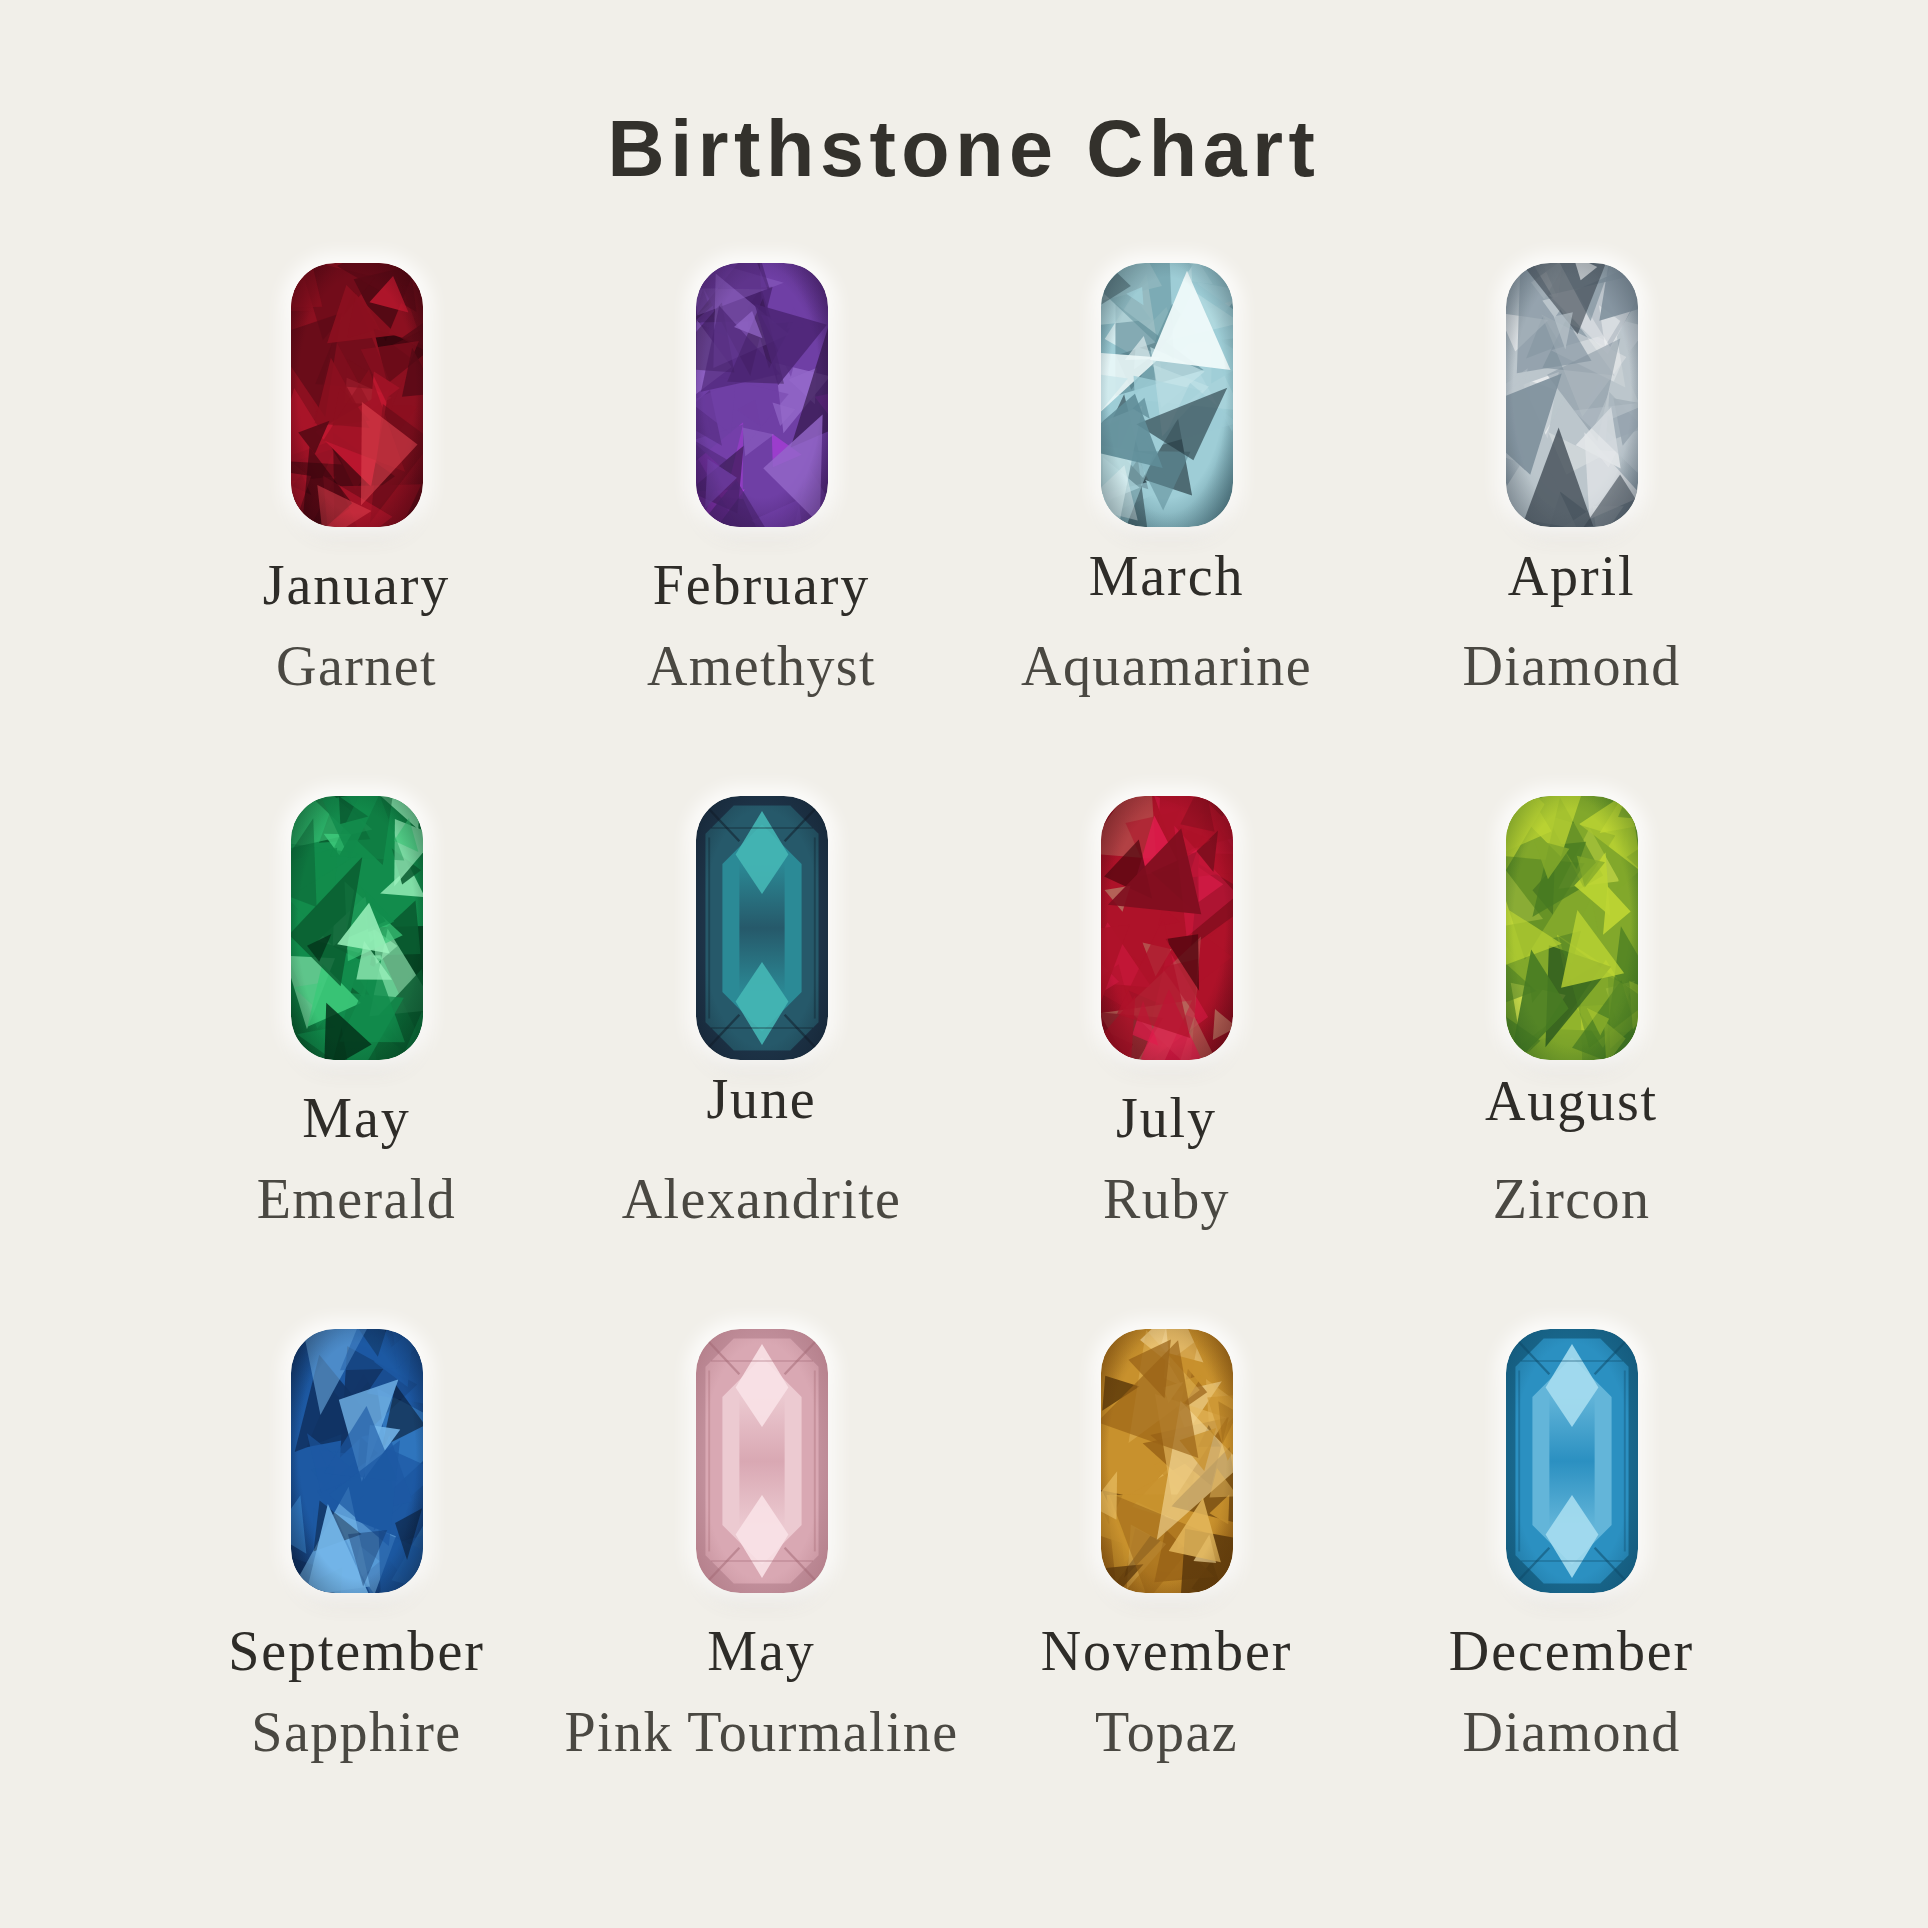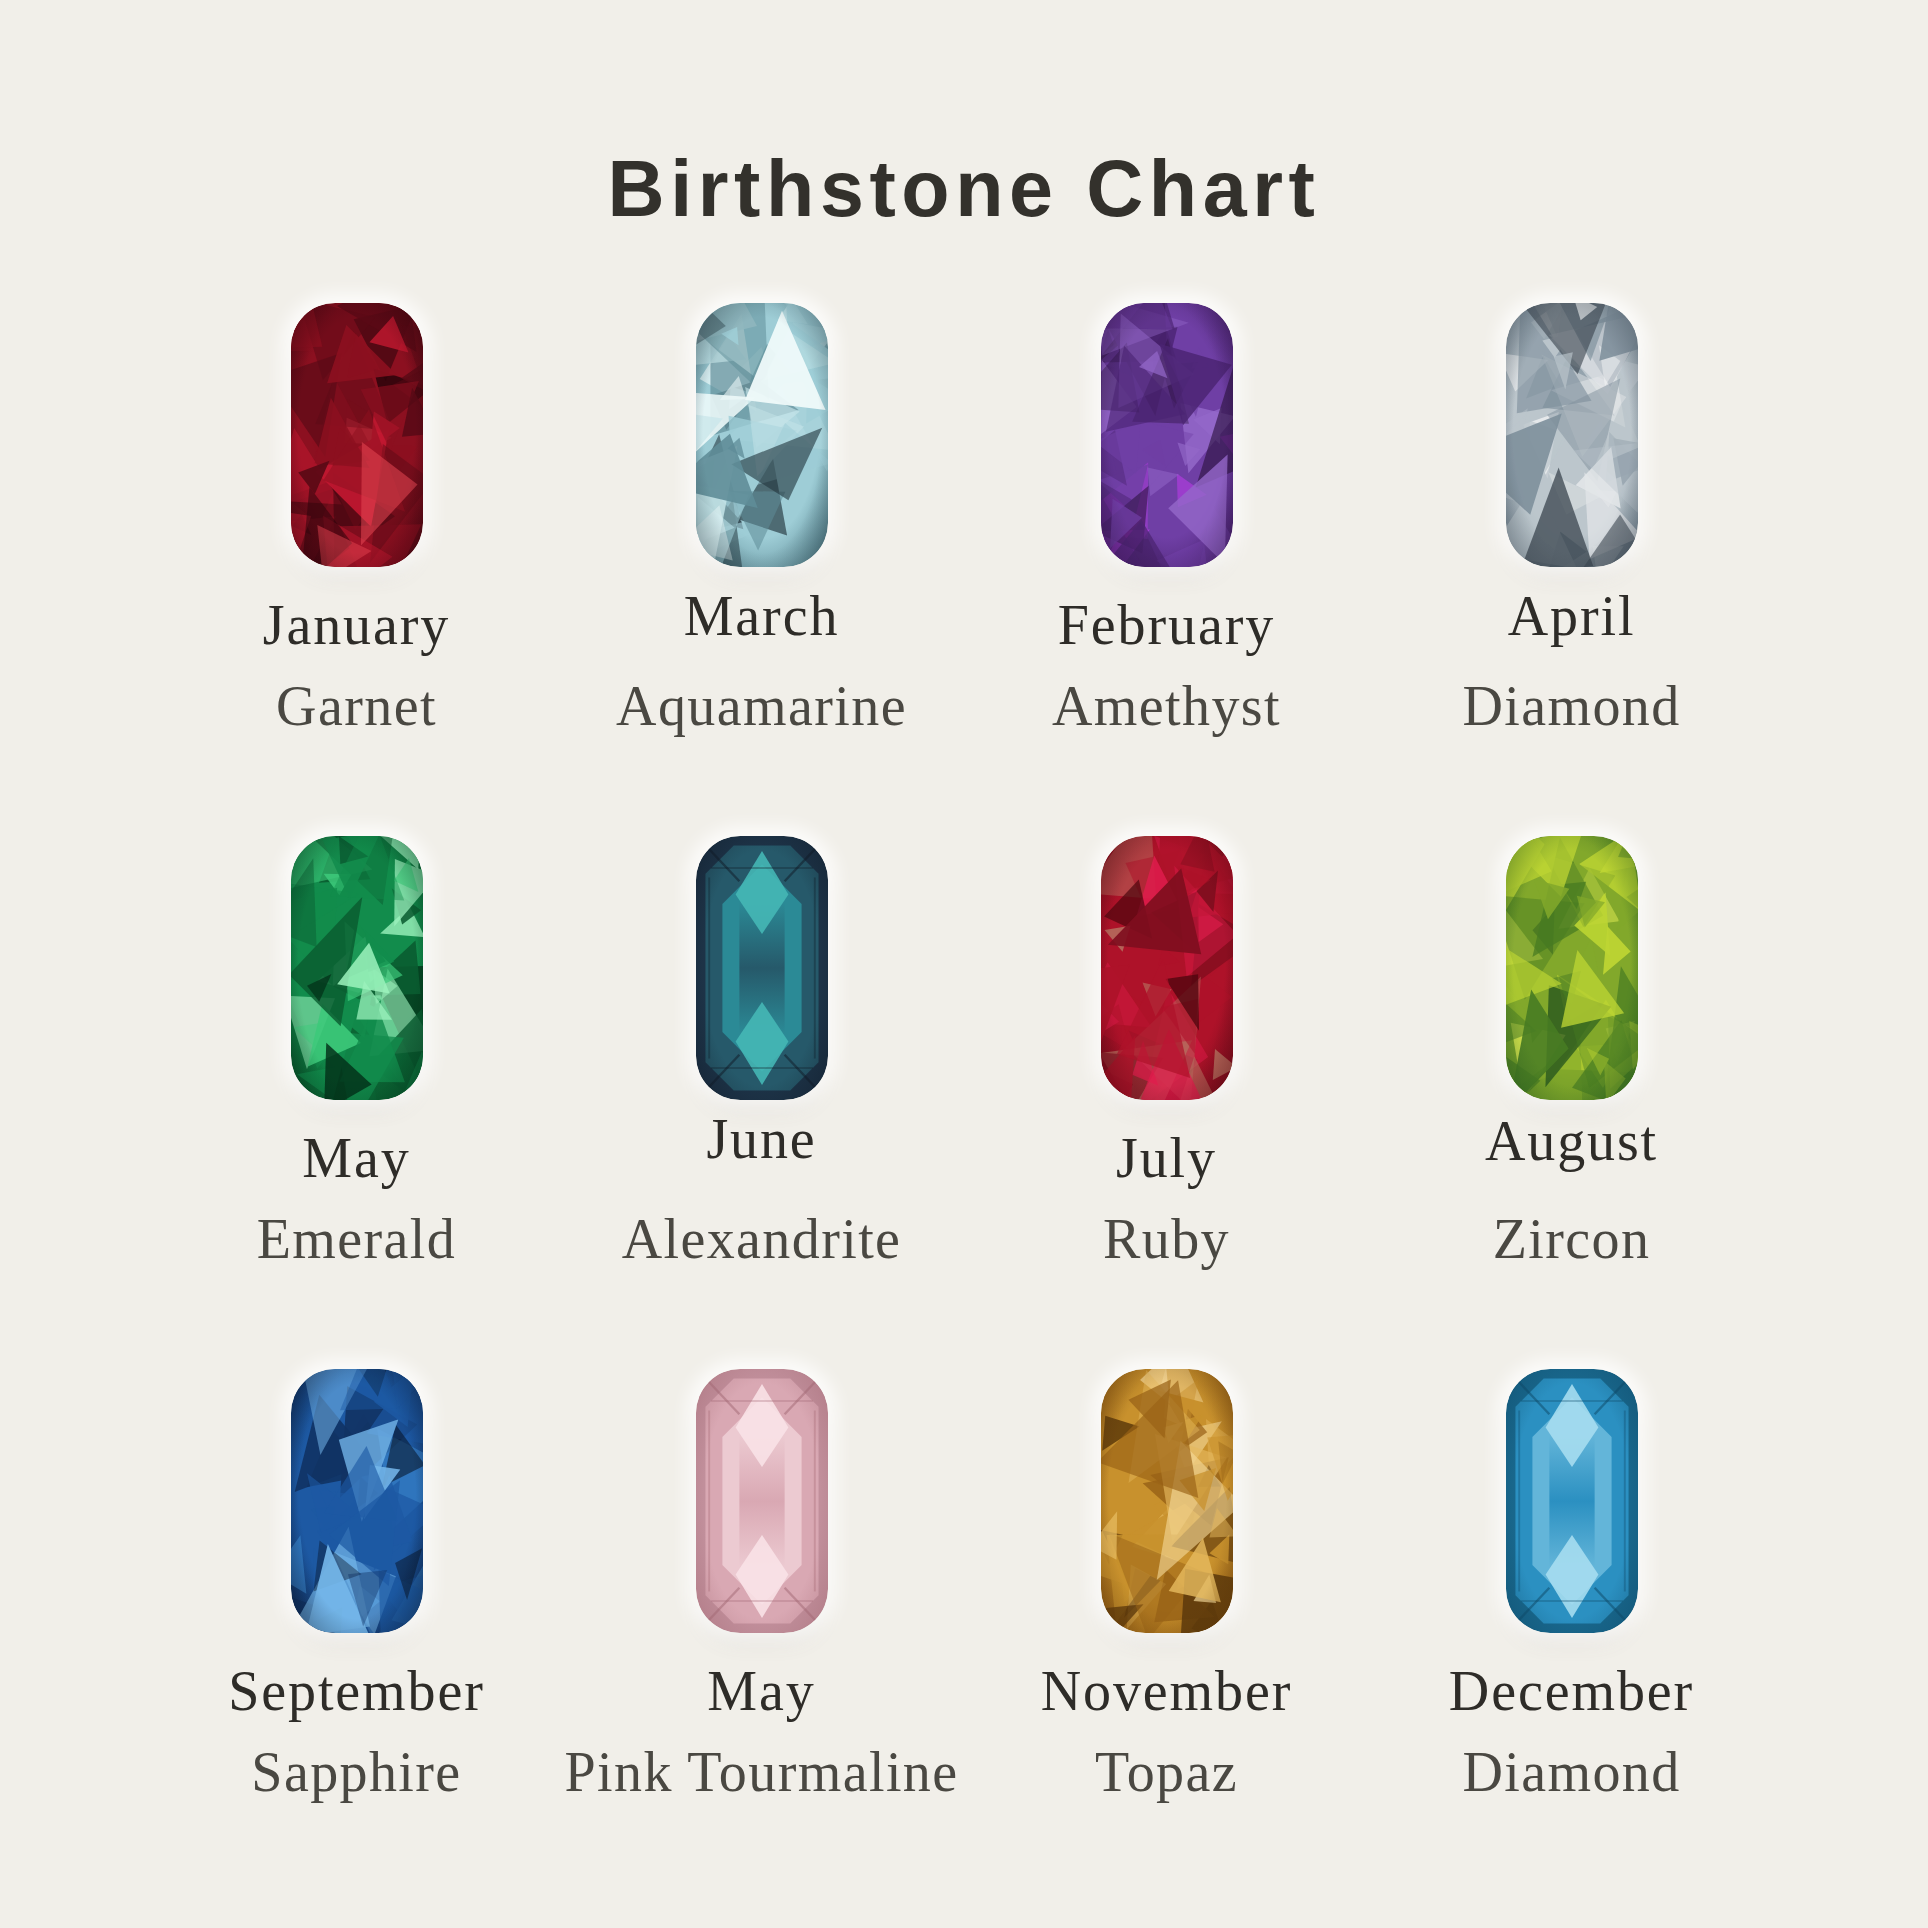--- a/index.html
+++ b/index.html
@@ -1,21 +1,21 @@
 <!DOCTYPE html>
 <html style="font-size:15px"><head>
 <meta charset="utf-8">
 <style>
   html,body{margin:0;padding:0;}
   body{
     width:1928px;height:1928px;overflow:hidden;
     background:var(--bg,#f1efe9);
     font-family:"Liberation Serif", serif;
   }
-  .page{width:1928px;height:1844px;position:relative;margin-top:40px;}
+  .page{width:1928px;height:1844px;position:relative;}
   .header{text-align:center;}
   .title{
     margin:0;padding-top:109px;
     font-family:"Liberation Sans", sans-serif;
     font-weight:700;font-size:79px;line-height:1;
     letter-spacing:5.6px;color:var(--title,#33312c);
   }
   .subtitle{
     margin:0;margin-top:24.5px;
     font-family:"Liberation Serif", serif;
@@ -134,20 +134,96 @@
           </svg>
         </div>
       <div class="month">January</div>
       <div class="stone">Garnet</div>
     </figure>
 
     <figure class="cell">
       <div class="gem">
           <svg width="132" height="264" viewBox="0 0 140 280">
             <defs>
+              <clipPath id="cp1">
+                <rect x="0" y="0" width="140" height="280" rx="47"></rect>
+              </clipPath>
+              <radialGradient id="bg1" cx="0.5" cy="0.45" r="0.8">
+                <stop offset="0" stop-color="#6f3fa5"></stop>
+                <stop offset="0.55" stop-color="#6f3fa5"></stop>
+                <stop offset="0.82" stop-color="#4b2472"></stop>
+                <stop offset="1" stop-color="#2d1340"></stop>
+              </radialGradient>
+              <radialGradient id="vg1" cx="0.5" cy="0.5" r="0.72">
+                <stop offset="0" stop-color="#2d1340" stop-opacity="0"></stop>
+                <stop offset="0.62" stop-color="#2d1340" stop-opacity="0"></stop>
+                <stop offset="1" stop-color="#2d1340" stop-opacity="0.55"></stop>
+              </radialGradient>
+              <linearGradient id="cg1" x1="0" y1="0" x2="0" y2="1">
+                <stop offset="0" stop-color="#9468c9"></stop>
+                <stop offset="0.5" stop-color="#6f3fa5"></stop>
+                <stop offset="1" stop-color="#9468c9"></stop>
+              </linearGradient>
+            </defs>
+            <g clip-path="url(#cp1)">
+              <rect width="140" height="280" fill="url(#bg1)"></rect>
+              <polygon points="69.1,26.4 84.0,72.5 40.5,66.3" fill="#4b2472" fill-opacity="0.74"></polygon>
+              <polygon points="-3.0,61.5 7.4,27.5 18.1,56.8" fill="#4b2472" fill-opacity="0.80"></polygon>
+              <polygon points="84.2,106.0 142.0,120.2 92.7,180.6" fill="#9468c9" fill-opacity="0.85"></polygon>
+              <polygon points="77.4,111.8 64.0,65.8 102.9,62.7" fill="#4b2472" fill-opacity="0.92"></polygon>
+              <polygon points="-5.4,60.6 53.7,10.0 55.6,87.8" fill="#6f3fa5" fill-opacity="0.79"></polygon>
+              <polygon points="66.4,-27.8 70.5,61.5 -5.5,63.3" fill="#2d1340" fill-opacity="0.64"></polygon>
+              <polygon points="143.2,138.2 140.9,161.3 125.9,141.9" fill="#b23ce0" fill-opacity="0.53"></polygon>
+              <polygon points="42.0,232.3 78.6,312.9 7.1,285.5" fill="#2d1340" fill-opacity="0.46"></polygon>
+              <polygon points="98.3,139.0 26.4,225.0 2.0,115.2" fill="#6f3fa5" fill-opacity="0.41"></polygon>
+              <polygon points="0.7,59.8 37.8,110.4 0.1,138.9" fill="#9468c9" fill-opacity="0.79"></polygon>
+              <polygon points="81.2,25.2 57.6,119.9 8.7,28.2" fill="#4b2472" fill-opacity="0.79"></polygon>
+              <polygon points="50.0,168.8 49.5,250.2 -40.3,242.8" fill="#b23ce0" fill-opacity="0.48"></polygon>
+              <polygon points="49.9,171.3 36.7,225.7 -4.3,188.2" fill="#6f3fa5" fill-opacity="0.84"></polygon>
+              <polygon points="-13.6,242.6 51.7,240.1 -1.8,312.7" fill="#b23ce0" fill-opacity="0.86"></polygon>
+              <polygon points="81.5,216.7 80.4,180.9 112.1,203.3" fill="#b23ce0" fill-opacity="0.65"></polygon>
+              <polygon points="43.9,265.6 -7.7,241.9 50.5,193.9" fill="#2d1340" fill-opacity="0.59"></polygon>
+              <polygon points="58.6,273.3 108.9,250.9 115.5,308.4" fill="#6f3fa5" fill-opacity="0.72"></polygon>
+              <polygon points="24.0,74.4 0.4,60.1 17.9,45.1" fill="#6f3fa5" fill-opacity="0.43"></polygon>
+              <polygon points="1.4,55.8 -6.6,-7.9 93.2,21.0" fill="#9468c9" fill-opacity="0.41"></polygon>
+              <polygon points="27.4,41.8 40.7,116.1 -32.8,110.7" fill="#2d1340" fill-opacity="0.43"></polygon>
+              <polygon points="151.0,267.7 102.5,286.9 118.1,214.0" fill="#6f3fa5" fill-opacity="0.50"></polygon>
+              <polygon points="59.4,-34.9 78.3,28.0 1.6,26.7" fill="#4b2472" fill-opacity="0.68"></polygon>
+              <polygon points="46.8,-46.2 75.9,28.1 2.7,26.6" fill="#6f3fa5" fill-opacity="0.43"></polygon>
+              <polygon points="98.7,75.7 18.4,111.4 20.9,11.1" fill="#9468c9" fill-opacity="0.50"></polygon>
+              <polygon points="127.8,111.3 126.1,149.9 98.0,123.6" fill="#9468c9" fill-opacity="0.78"></polygon>
+              <polygon points="-21.2,165.5 14.9,134.6 27.5,193.9" fill="#4b2472" fill-opacity="0.44"></polygon>
+              <polygon points="37.1,181.2 -7.2,147.0 41.9,125.5" fill="#6f3fa5" fill-opacity="0.61"></polygon>
+              <polygon points="71.0,37.3 93.3,128.2 33.1,125.9" fill="#2d1340" fill-opacity="0.42"></polygon>
+              <polygon points="68.6,54.4 114.1,67.1 100.7,120.7" fill="#6f3fa5" fill-opacity="0.61"></polygon>
+              <polygon points="42.7,229.9 86.8,303.0 4.6,277.4" fill="#4b2472" fill-opacity="0.74"></polygon>
+              <polygon points="100.4,195.7 146.9,46.1 167.3,166.8" fill="#2d1340" fill-opacity="0.63"></polygon>
+              <polygon points="95.8,69.8 103.6,47.5 114.5,67.8" fill="#6f3fa5" fill-opacity="0.73"></polygon>
+              <polygon points="62.8,145.4 68.3,172.9 43.4,155.7" fill="#6f3fa5" fill-opacity="0.64"></polygon>
+              <polygon points="131.3,277.3 71.3,217.8 134.3,160.6" fill="#9468c9" fill-opacity="0.81"></polygon>
+              <polygon points="87.0,129.7 62.1,43.3 138.8,65.5" fill="#4b2472" fill-opacity="0.83"></polygon>
+              <polygon points="105.4,155.0 89.3,172.9 81.1,148.0" fill="#9468c9" fill-opacity="0.68"></polygon>
+              <polygon points="32.6,208.5 7.9,268.7 -10.7,182.9" fill="#4b2472" fill-opacity="0.51"></polygon>
+              <polygon points="52.9,294.8 -41.7,321.5 -12.0,183.3" fill="#4b2472" fill-opacity="0.48"></polygon>
+              <polygon points="43.4,227.8 9.6,260.5 12.3,207.6" fill="#6f3fa5" fill-opacity="0.73"></polygon>
+              <polygon points="82.9,181.8 52.2,205.0 49.3,174.4" fill="#9468c9" fill-opacity="0.52"></polygon>
+              <polygon points="89.4,117.7 5.3,136.6 24.6,45.3" fill="#4b2472" fill-opacity="0.62"></polygon>
+              <polygon points="59.5,50.8 70.5,79.8 40.3,68.0" fill="#9468c9" fill-opacity="0.71"></polygon>
+              <rect width="140" height="280" fill="url(#vg1)"></rect>
+            </g>
+          </svg>
+        </div>
+      <div class="month">February</div>
+      <div class="stone">Amethyst</div>
+    </figure>
+
+    <figure class="cell">
+      <div class="gem">
+          <svg width="132" height="264" viewBox="0 0 140 280">
+            <defs>
               <clipPath id="cp2">
                 <rect x="0" y="0" width="140" height="280" rx="47"></rect>
               </clipPath>
               <radialGradient id="bg2" cx="0.5" cy="0.45" r="0.8">
                 <stop offset="0" stop-color="#9ecdd6"></stop>
                 <stop offset="0.55" stop-color="#9ecdd6"></stop>
                 <stop offset="0.82" stop-color="#5f8d98"></stop>
                 <stop offset="1" stop-color="#23363e"></stop>
               </radialGradient>
               <radialGradient id="vg2" cx="0.5" cy="0.5" r="0.72">
@@ -210,96 +286,20 @@
           </svg>
         </div>
       <div class="month up10">March</div>
       <div class="stone">Aquamarine</div>
     </figure>
 
     <figure class="cell">
       <div class="gem">
           <svg width="132" height="264" viewBox="0 0 140 280">
             <defs>
-              <clipPath id="cp1">
-                <rect x="0" y="0" width="140" height="280" rx="47"></rect>
-              </clipPath>
-              <radialGradient id="bg1" cx="0.5" cy="0.45" r="0.8">
-                <stop offset="0" stop-color="#6f3fa5"></stop>
-                <stop offset="0.55" stop-color="#6f3fa5"></stop>
-                <stop offset="0.82" stop-color="#4b2472"></stop>
-                <stop offset="1" stop-color="#2d1340"></stop>
-              </radialGradient>
-              <radialGradient id="vg1" cx="0.5" cy="0.5" r="0.72">
-                <stop offset="0" stop-color="#2d1340" stop-opacity="0"></stop>
-                <stop offset="0.62" stop-color="#2d1340" stop-opacity="0"></stop>
-                <stop offset="1" stop-color="#2d1340" stop-opacity="0.55"></stop>
-              </radialGradient>
-              <linearGradient id="cg1" x1="0" y1="0" x2="0" y2="1">
-                <stop offset="0" stop-color="#9468c9"></stop>
-                <stop offset="0.5" stop-color="#6f3fa5"></stop>
-                <stop offset="1" stop-color="#9468c9"></stop>
-              </linearGradient>
-            </defs>
-            <g clip-path="url(#cp1)">
-              <rect width="140" height="280" fill="url(#bg1)"></rect>
-              <polygon points="69.1,26.4 84.0,72.5 40.5,66.3" fill="#4b2472" fill-opacity="0.74"></polygon>
-              <polygon points="-3.0,61.5 7.4,27.5 18.1,56.8" fill="#4b2472" fill-opacity="0.80"></polygon>
-              <polygon points="84.2,106.0 142.0,120.2 92.7,180.6" fill="#9468c9" fill-opacity="0.85"></polygon>
-              <polygon points="77.4,111.8 64.0,65.8 102.9,62.7" fill="#4b2472" fill-opacity="0.92"></polygon>
-              <polygon points="-5.4,60.6 53.7,10.0 55.6,87.8" fill="#6f3fa5" fill-opacity="0.79"></polygon>
-              <polygon points="66.4,-27.8 70.5,61.5 -5.5,63.3" fill="#2d1340" fill-opacity="0.64"></polygon>
-              <polygon points="143.2,138.2 140.9,161.3 125.9,141.9" fill="#b23ce0" fill-opacity="0.53"></polygon>
-              <polygon points="42.0,232.3 78.6,312.9 7.1,285.5" fill="#2d1340" fill-opacity="0.46"></polygon>
-              <polygon points="98.3,139.0 26.4,225.0 2.0,115.2" fill="#6f3fa5" fill-opacity="0.41"></polygon>
-              <polygon points="0.7,59.8 37.8,110.4 0.1,138.9" fill="#9468c9" fill-opacity="0.79"></polygon>
-              <polygon points="81.2,25.2 57.6,119.9 8.7,28.2" fill="#4b2472" fill-opacity="0.79"></polygon>
-              <polygon points="50.0,168.8 49.5,250.2 -40.3,242.8" fill="#b23ce0" fill-opacity="0.48"></polygon>
-              <polygon points="49.9,171.3 36.7,225.7 -4.3,188.2" fill="#6f3fa5" fill-opacity="0.84"></polygon>
-              <polygon points="-13.6,242.6 51.7,240.1 -1.8,312.7" fill="#b23ce0" fill-opacity="0.86"></polygon>
-              <polygon points="81.5,216.7 80.4,180.9 112.1,203.3" fill="#b23ce0" fill-opacity="0.65"></polygon>
-              <polygon points="43.9,265.6 -7.7,241.9 50.5,193.9" fill="#2d1340" fill-opacity="0.59"></polygon>
-              <polygon points="58.6,273.3 108.9,250.9 115.5,308.4" fill="#6f3fa5" fill-opacity="0.72"></polygon>
-              <polygon points="24.0,74.4 0.4,60.1 17.9,45.1" fill="#6f3fa5" fill-opacity="0.43"></polygon>
-              <polygon points="1.4,55.8 -6.6,-7.9 93.2,21.0" fill="#9468c9" fill-opacity="0.41"></polygon>
-              <polygon points="27.4,41.8 40.7,116.1 -32.8,110.7" fill="#2d1340" fill-opacity="0.43"></polygon>
-              <polygon points="151.0,267.7 102.5,286.9 118.1,214.0" fill="#6f3fa5" fill-opacity="0.50"></polygon>
-              <polygon points="59.4,-34.9 78.3,28.0 1.6,26.7" fill="#4b2472" fill-opacity="0.68"></polygon>
-              <polygon points="46.8,-46.2 75.9,28.1 2.7,26.6" fill="#6f3fa5" fill-opacity="0.43"></polygon>
-              <polygon points="98.7,75.7 18.4,111.4 20.9,11.1" fill="#9468c9" fill-opacity="0.50"></polygon>
-              <polygon points="127.8,111.3 126.1,149.9 98.0,123.6" fill="#9468c9" fill-opacity="0.78"></polygon>
-              <polygon points="-21.2,165.5 14.9,134.6 27.5,193.9" fill="#4b2472" fill-opacity="0.44"></polygon>
-              <polygon points="37.1,181.2 -7.2,147.0 41.9,125.5" fill="#6f3fa5" fill-opacity="0.61"></polygon>
-              <polygon points="71.0,37.3 93.3,128.2 33.1,125.9" fill="#2d1340" fill-opacity="0.42"></polygon>
-              <polygon points="68.6,54.4 114.1,67.1 100.7,120.7" fill="#6f3fa5" fill-opacity="0.61"></polygon>
-              <polygon points="42.7,229.9 86.8,303.0 4.6,277.4" fill="#4b2472" fill-opacity="0.74"></polygon>
-              <polygon points="100.4,195.7 146.9,46.1 167.3,166.8" fill="#2d1340" fill-opacity="0.63"></polygon>
-              <polygon points="95.8,69.8 103.6,47.5 114.5,67.8" fill="#6f3fa5" fill-opacity="0.73"></polygon>
-              <polygon points="62.8,145.4 68.3,172.9 43.4,155.7" fill="#6f3fa5" fill-opacity="0.64"></polygon>
-              <polygon points="131.3,277.3 71.3,217.8 134.3,160.6" fill="#9468c9" fill-opacity="0.81"></polygon>
-              <polygon points="87.0,129.7 62.1,43.3 138.8,65.5" fill="#4b2472" fill-opacity="0.83"></polygon>
-              <polygon points="105.4,155.0 89.3,172.9 81.1,148.0" fill="#9468c9" fill-opacity="0.68"></polygon>
-              <polygon points="32.6,208.5 7.9,268.7 -10.7,182.9" fill="#4b2472" fill-opacity="0.51"></polygon>
-              <polygon points="52.9,294.8 -41.7,321.5 -12.0,183.3" fill="#4b2472" fill-opacity="0.48"></polygon>
-              <polygon points="43.4,227.8 9.6,260.5 12.3,207.6" fill="#6f3fa5" fill-opacity="0.73"></polygon>
-              <polygon points="82.9,181.8 52.2,205.0 49.3,174.4" fill="#9468c9" fill-opacity="0.52"></polygon>
-              <polygon points="89.4,117.7 5.3,136.6 24.6,45.3" fill="#4b2472" fill-opacity="0.62"></polygon>
-              <polygon points="59.5,50.8 70.5,79.8 40.3,68.0" fill="#9468c9" fill-opacity="0.71"></polygon>
-              <rect width="140" height="280" fill="url(#vg1)"></rect>
-            </g>
-          </svg>
-        </div>
-      <div class="month">February</div>
-      <div class="stone">Amethyst</div>
-    </figure>
-
-    <figure class="cell">
-      <div class="gem">
-          <svg width="132" height="264" viewBox="0 0 140 280">
-            <defs>
               <clipPath id="cp3">
                 <rect x="0" y="0" width="140" height="280" rx="47"></rect>
               </clipPath>
               <radialGradient id="bg3" cx="0.5" cy="0.45" r="0.8">
                 <stop offset="0" stop-color="#bcc6cc"></stop>
                 <stop offset="0.55" stop-color="#bcc6cc"></stop>
                 <stop offset="0.82" stop-color="#7f909c"></stop>
                 <stop offset="1" stop-color="#39434d"></stop>
               </radialGradient>
               <radialGradient id="vg3" cx="0.5" cy="0.5" r="0.72">

